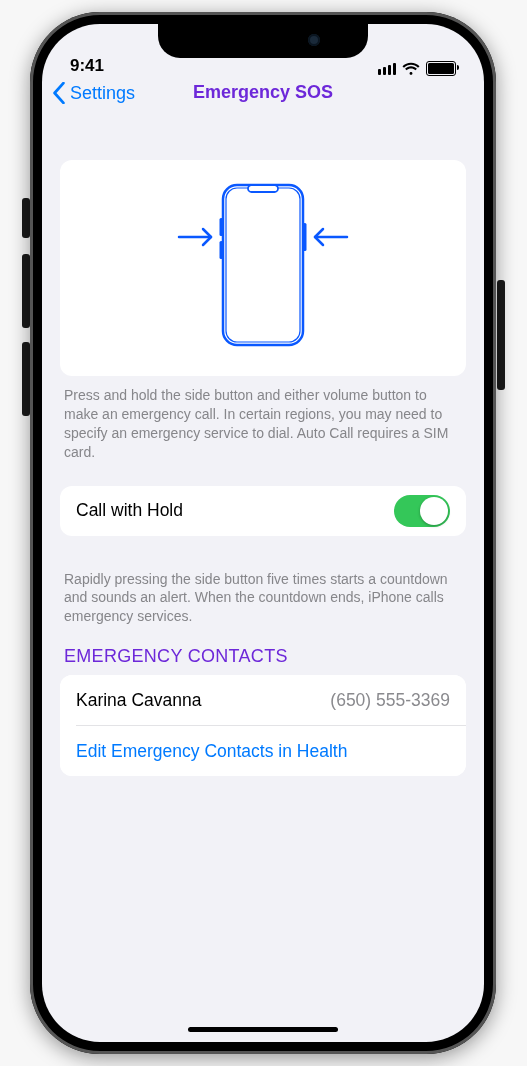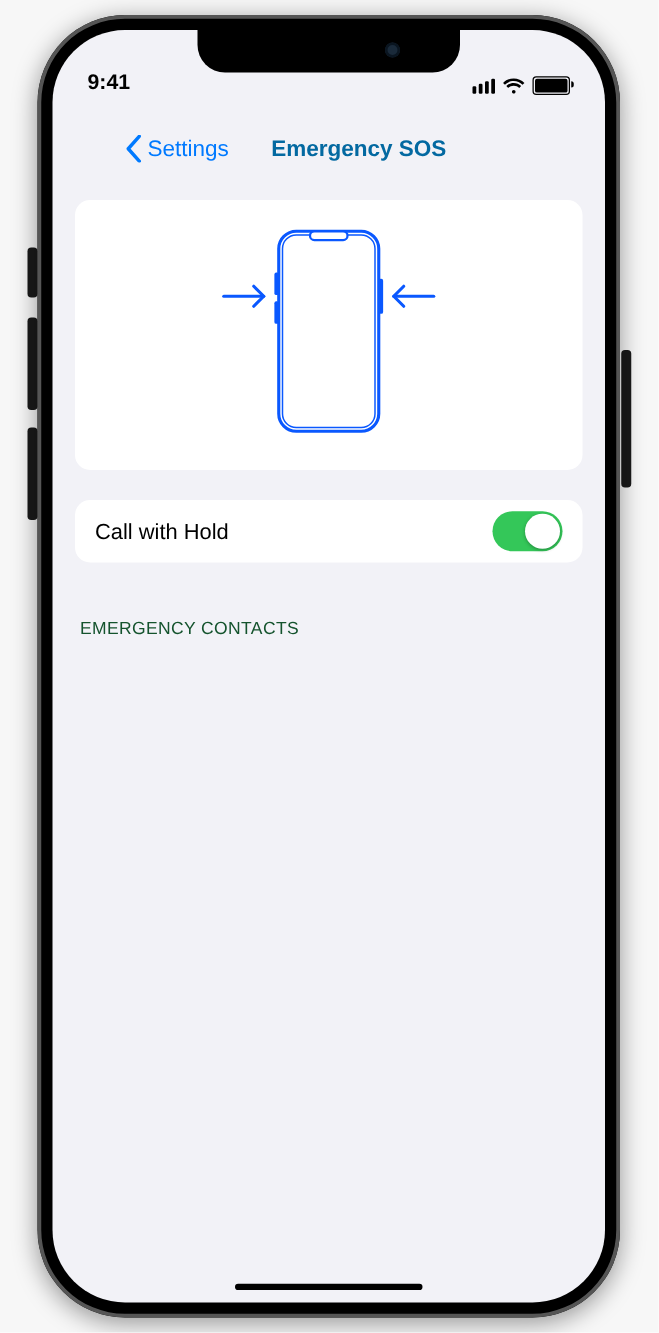--- a/index.html
+++ b/index.html
@@ -22,31 +22,31 @@
   .status-right{display:flex;align-items:center;gap:6px;}
   .sig{display:flex;align-items:flex-end;gap:2px;}
   .sig span{width:3px;background:#000;border-radius:1px;}
   .sig span:nth-child(1){height:6px;} .sig span:nth-child(2){height:8px;} .sig span:nth-child(3){height:10px;} .sig span:nth-child(4){height:12px;}
   .wifi{width:18px;height:14px;}
   .batt{width:28px;height:13px;border:1.5px solid #000;border-radius:3px;position:relative;}
   .batt::after{content:"";position:absolute;right:-4px;top:3px;width:2px;height:5px;background:#000;border-radius:0 2px 2px 0;}
   .batt-fill{position:absolute;left:1px;top:1px;bottom:1px;right:1px;background:#000;border-radius:1.5px;}
 
   
-  .nav{height:48px;display:flex;align-items:flex-end;padding:0 10px;position:relative;margin-left:48px;}
+  .nav{height:48px;display:flex;align-items:flex-start;padding:0 10px;position:relative;}
   .back{display:flex;align-items:center;color:#007aff;font-size:18px;}
   .back svg{width:14px;height:22px;margin-right:4px;}
-  .title{position:absolute;left:0;right:0;text-align:center;font-weight:600;font-size:18px;color:#0369a1;pointer-events:none;}
+  .title{position:absolute;left:0;right:0;text-align:center;font-weight:600;font-size:18px;color:#6d28d9;pointer-events:none;}
 
   
   .content{position:absolute;top:100px;left:0;right:0;bottom:0;overflow:hidden;padding:0 18px;}
   .hero{background:#fff;border-radius:12px;height:216px;margin-top:36px;display:flex;align-items:center;justify-content:center;}
   .hero svg{width:300px;height:190px;}
   .help{color:#86868a;font-size:14px;line-height:1.35;padding:10px 4px 0;}
-  .group-header{color:#14532d;font-size:14px;letter-spacing:.3px;padding:20px 4px 8px;}
+  .group-header{color:#6d28d9;font-size:18px;letter-spacing:.3px;padding:20px 4px 8px;}
 
   .row{background:#fff;border-radius:12px;min-height:50px;display:flex;align-items:center;padding:0 16px;justify-content:space-between;font-size:17.5px;color:#000;}
   .rows{background:#fff;border-radius:12px;overflow:hidden;}
   .rows .row{border-radius:0;}
   .rows .sep{height:1px;background:#e3e3e6;margin-left:16px;}
   .phone-num{color:#8a8a8e;}
   .link{color:#007aff;}
 
   .toggle{width:56px;height:32px;border-radius:16px;position:relative;background:#34c759;}
   .toggle::after{content:"";position:absolute;right:2px;top:2px;width:28px;height:28px;border-radius:50%;background:#fff;box-shadow:0 1px 3px rgba(0,0,0,.3);}
@@ -108,27 +108,39 @@
             <rect x="106.5" y="68" width="3.5" height="18" rx="1.5" fill="#0a58ff"></rect>
 
             <g stroke="#0a58ff" stroke-width="2.5" fill="none" stroke-linecap="round" stroke-linejoin="round">
               <line x1="66" y1="64" x2="98" y2="64"></line>
               <path d="M90 56 L98 64 L90 72"></path>
               <line x1="234" y1="64" x2="202" y2="64"></line>
               <path d="M210 56 L202 64 L210 72"></path>
             </g>
           </svg>
         </div>
+        <div class="help">Press and hold the side button and either volume button to make an emergency call. In certain regions, you may need to specify an emergency service to dial. Auto Call requires a SIM card.</div>
 
         <div class="spacer"></div>
         <div class="row">
           <span>Call with Hold</span>
           <span class="toggle"></span>
         </div>
 
         <div class="spacer"></div>
+        <div class="help">Rapidly pressing the side button five times starts a countdown and sounds an alert. When the countdown ends, iPhone calls emergency services.</div>
 
         <div class="group-header">EMERGENCY CONTACTS</div>
+        <div class="rows">
+          <div class="row">
+            <span>Karina Cavanna</span>
+            <span class="phone-num">(650) 555-3369</span>
+          </div>
+          <div class="sep"></div>
+          <div class="row">
+            <span class="link">Edit Emergency Contacts in Health</span>
+          </div>
+        </div>
 
       </div>
     </div>
   </div>
 </div>
 
 </body></html>

